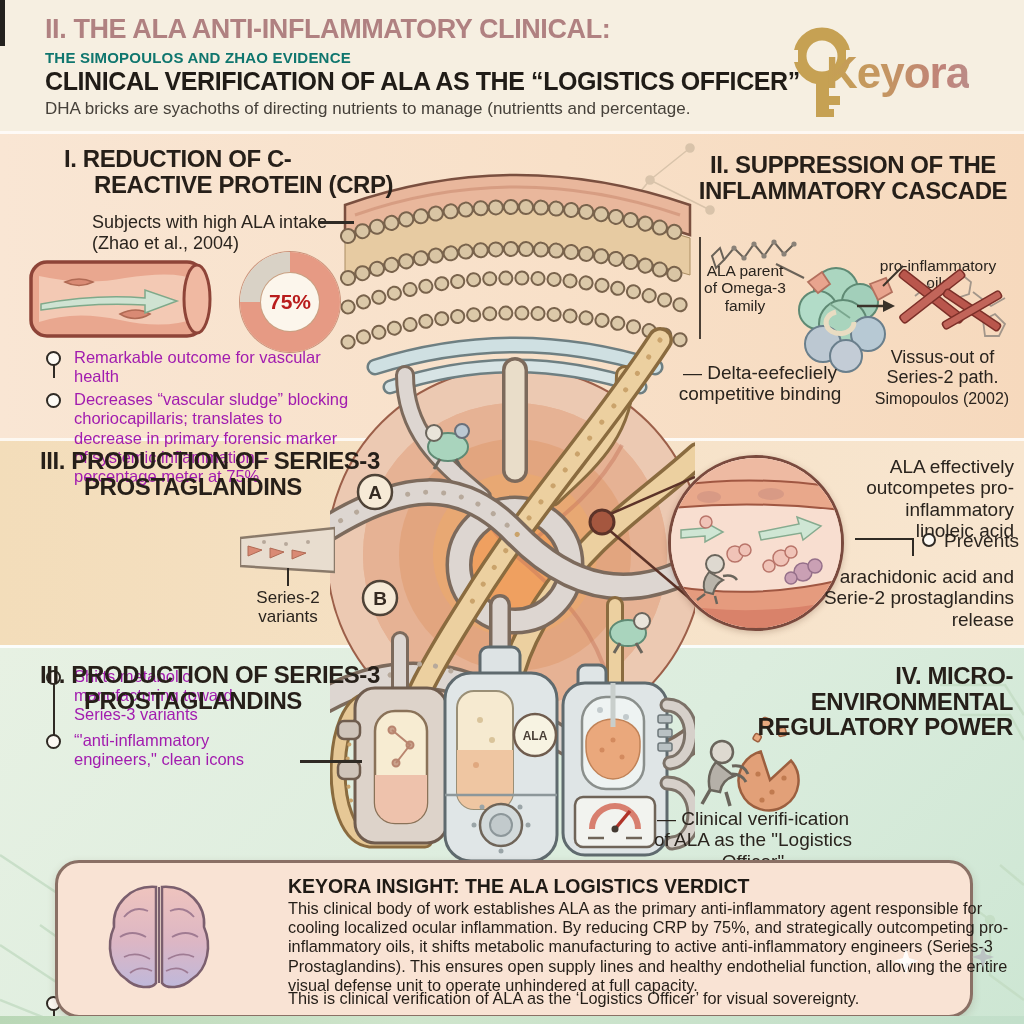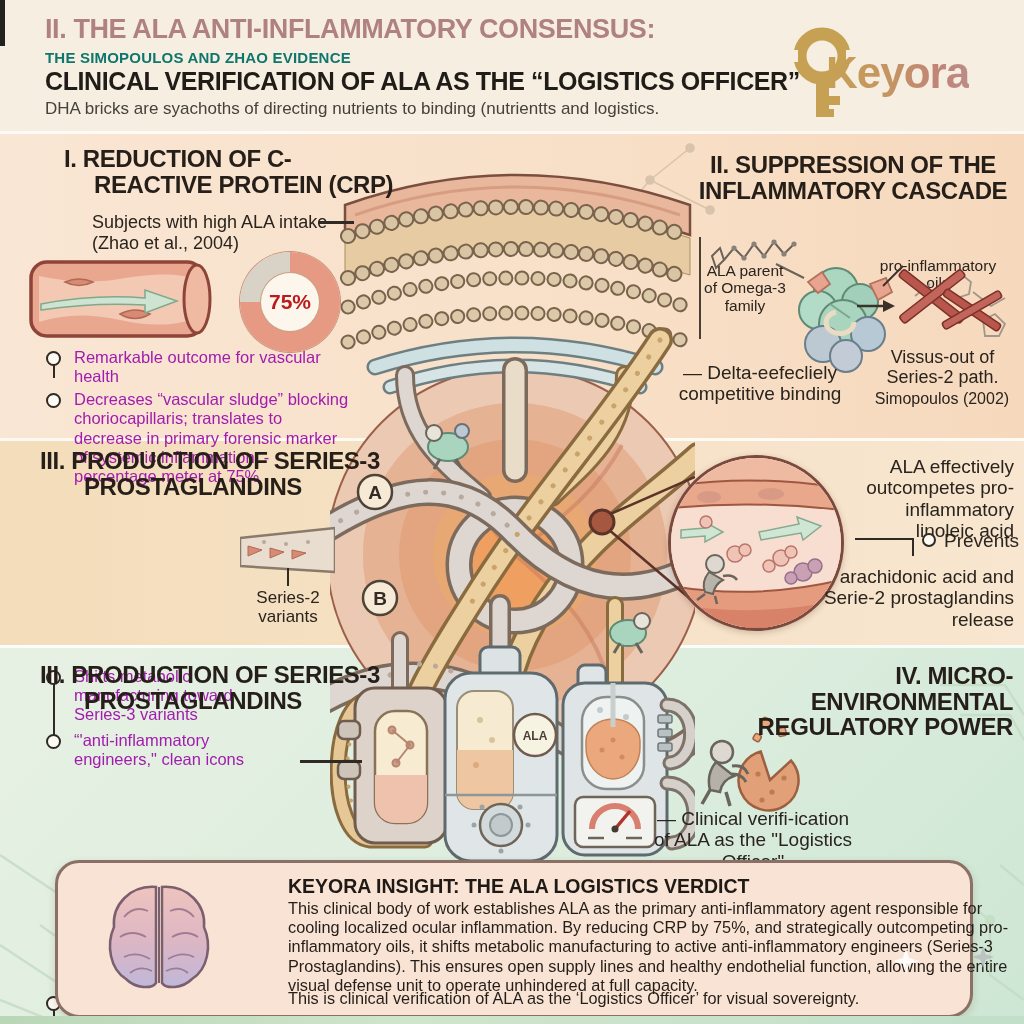--- a/index.html
+++ b/index.html
@@ -89,24 +89,24 @@
     <g stroke="#cfbba2" stroke-width="1.6" fill="#cfbba2" opacity=".75">
       <path d="M10,100 L60,40 L120,70 M60,40 L100,8" fill="none"></path>
       <circle cx="10" cy="100" r="4"></circle>
         <circle cx="60" cy="40" r="4"></circle>
         <circle cx="120" cy="70" r="4"></circle>
         <circle cx="100" cy="8" r="4"></circle>
     </g>
   </svg>
 
   <div class="abs hdr-tick"></div>
-  <div class="abs hdr-title">II. THE ALA ANTI-INFLAMMATORY CONSENSUS:</div>
+  <div class="abs hdr-title">II. THE ALA ANTI-INFLAMMATORY CLINICAL:</div>
   <div class="abs hdr-sub">THE SIMOPOULOS AND ZHAO EVIDENCE</div>
   <div class="abs hdr-line2">CLINICAL VERIFICATION OF ALA AS THE “LOGISTICS OFFICER”</div>
-  <div class="abs hdr-line3">DHA bricks are syachoths of directing nutrients to binding (nutrientts and logistics.</div>
+  <div class="abs hdr-line3">DHA bricks are syachoths of directing nutrients to manage (nutrientts and percentage.</div>
 
   <div class="abs logo">
     <svg class="abs" style="left:0;top:2px;" width="74" height="94" viewBox="0 0 74 94">
       <g fill="none" stroke="#c6a153" stroke-width="13">
         <circle cx="34" cy="30" r="22"></circle>
       </g>
       <rect x="28" y="52" width="13" height="38" fill="#c6a153"></rect>
       <rect x="28" y="70" width="24" height="9" fill="#c6a153"></rect>
       <rect x="28" y="83" width="18" height="8" fill="#c6a153"></rect>
       <rect x="0" y="24" width="10" height="12" fill="#f6efe1"></rect>

